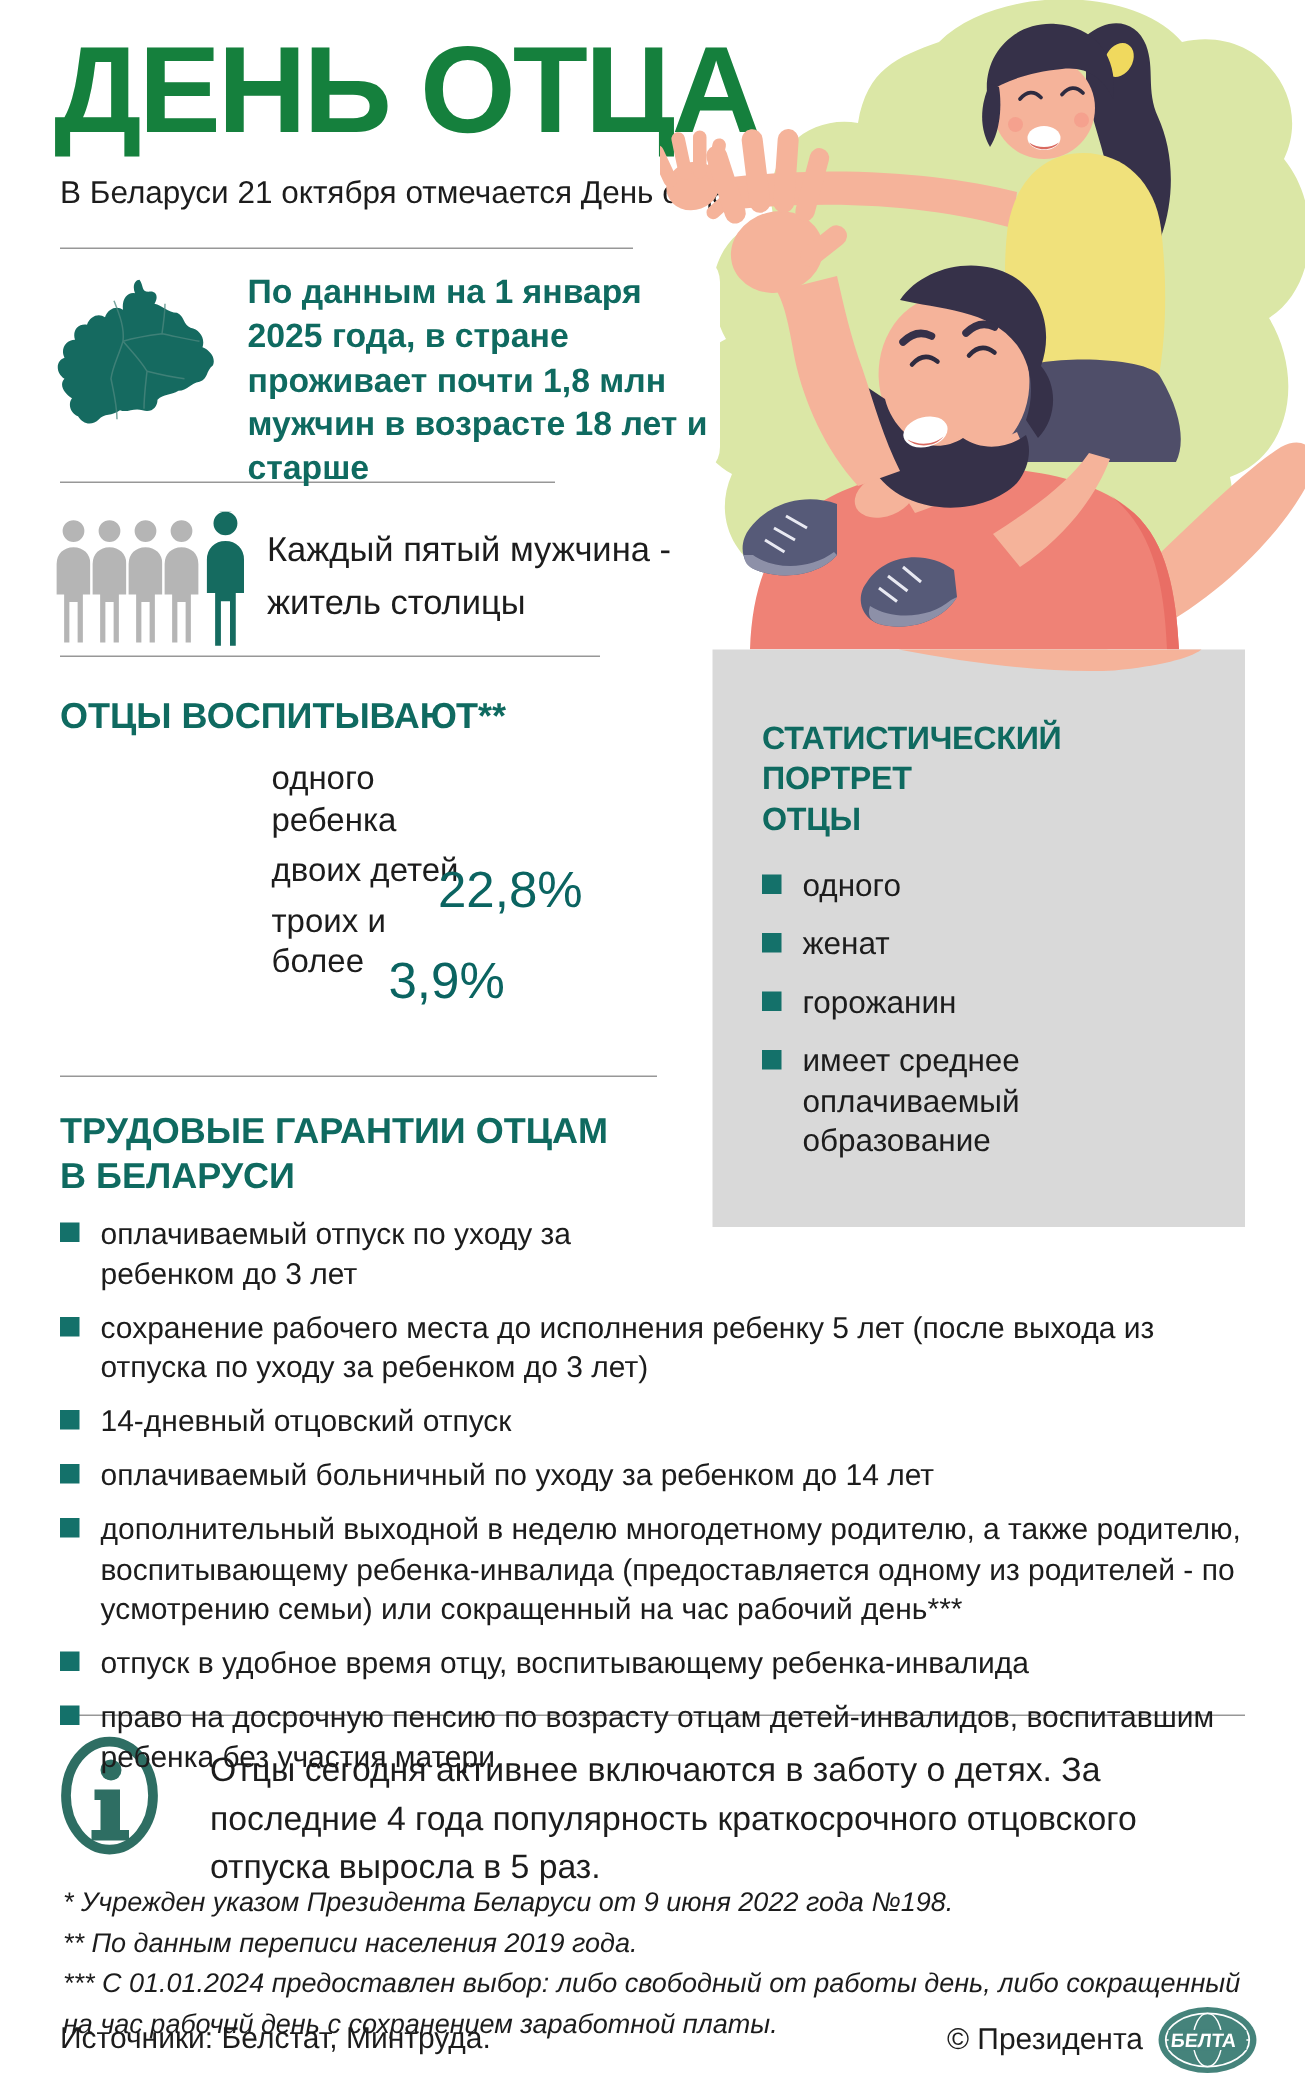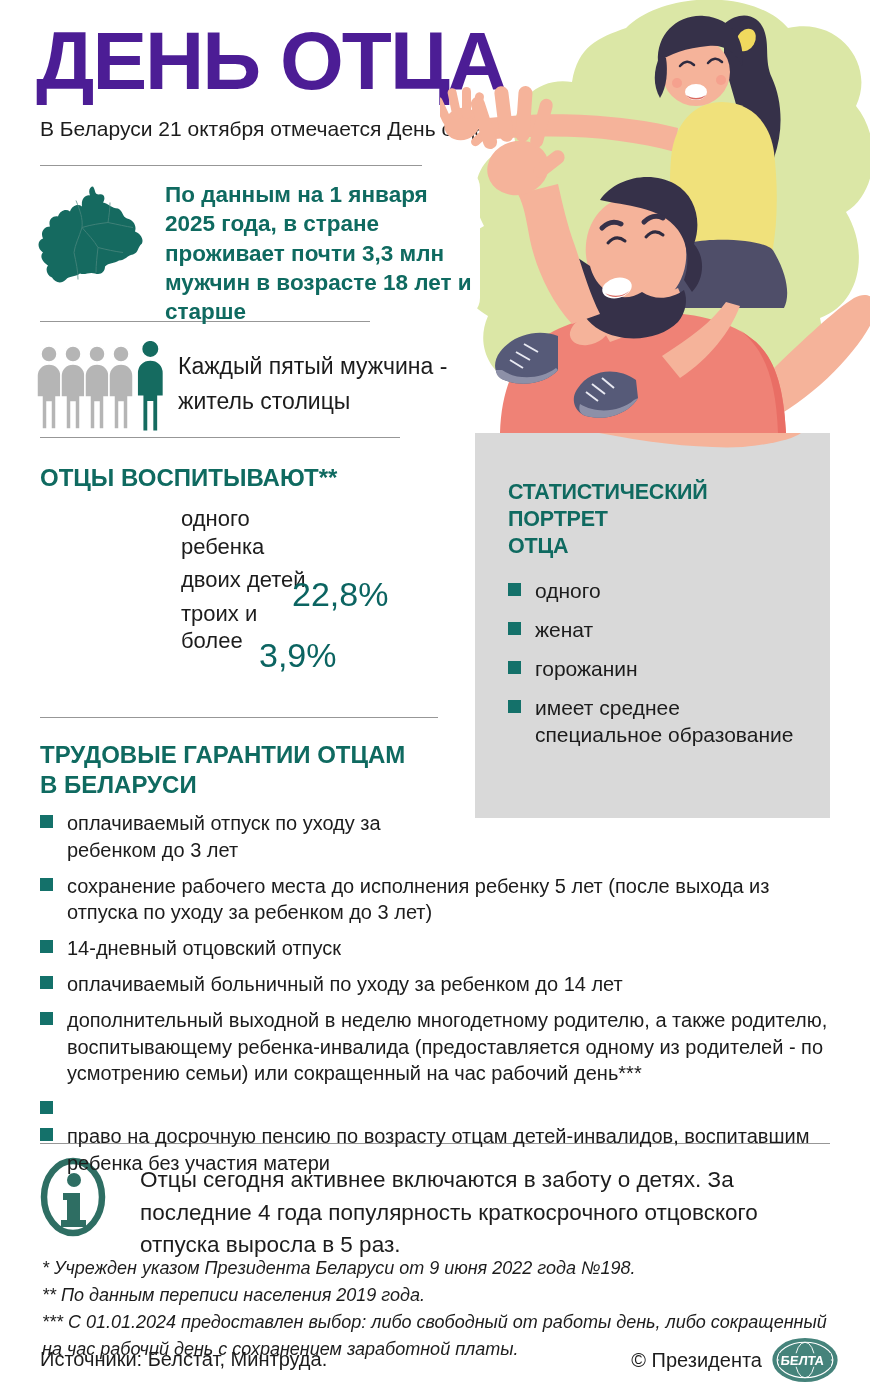--- a/index.html
+++ b/index.html
@@ -2,21 +2,21 @@
 <html><head>
 <meta charset="utf-8">
 <style>
   html,body{margin:0;padding:0;background:#fff;}
   #canvas{position:relative;width:870px;height:1399px;background:#fff;overflow:hidden;
           font-family:"Liberation Sans","DejaVu Sans",sans-serif;color:#1c1c1c;}
   .abs{position:absolute;}
   .preline{white-space:pre-line;}
   .teal{color:#0f6a60;}
 
-  #main-title{left:36px;top:14px;font-size:82px;font-weight:700;letter-spacing:-2px;color:#4c1d95;}
+  #main-title{left:36px;top:14px;font-size:82px;font-weight:700;letter-spacing:-2px;color:#15803d;}
   #subtitle{left:40px;top:117px;font-size:21px;}
 
   .rule{position:absolute;height:0;border-top:1px solid #979797;}
   #rule1{left:40px;top:165px;width:382px;}
   #rule2{left:40px;top:321px;width:330px;}
   #rule3{left:40px;top:437px;width:360px;}
   #rule4{left:40px;top:717px;width:398px;}
   #rule5{left:40px;top:1143px;width:790px;}
 
   #illustration{left:440px;top:0;width:430px;height:433px;z-index:1;pointer-events:none;}
@@ -139,21 +139,21 @@
   <svg id="map-icon" class="abs" width="112" height="108" viewBox="0 0 112 107">
     <path fill="#156a60" d="M55,4 C58,8 56,12 61,12 C66,11 68,15 65,20 C70,21 74,26 80,26 C85,28 84,34 89,36 C95,37 99,43 97,49 C102,51 106,56 104,61 C99,65 101,70 95,72 C89,73 87,78 81,78 C76,81 71,80 67,84 C67,89 63,93 57,91 C51,89 47,93 42,91 C37,95 31,93 28,97 C23,102 17,100 14,95 C9,93 7,87 10,83 C5,80 1,74 5,70 C-1,66 -1,58 5,56 C2,50 6,44 12,44 C10,38 14,33 20,34 C22,28 28,26 32,29 C34,23 40,21 44,24 C43,17 47,12 52,13 C50,8 52,4 55,4 Z"></path>
     <g stroke="#4d887f" stroke-width="1" fill="none" opacity="0.75">
       <path d="M38,18 C42,28 45,36 44,45 C41,55 37,62 36,70 C38,80 40,88 40,97"></path>
       <path d="M44,45 C54,42 62,41 70,40 C80,42 88,44 95,45"></path>
       <path d="M70,40 C71,33 72,26 72,20"></path>
       <path d="M44,45 C50,52 56,58 60,65 C59,74 58,82 58,90"></path>
       <path d="M60,65 C68,67 77,69 85,70"></path>
     </g>
   </svg>
-  <div id="fact1" class="abs teal preline">По данным на 1 января 2025 года, в стране проживает почти 3,3 млн мужчин в возрасте 18 лет и старше</div>
+  <div id="fact1" class="abs teal preline">По данным на 1 января 2025 года, в стране проживает почти 1,8 млн мужчин в возрасте 18 лет и старше</div>
   <div id="rule2" class="rule"></div>
 
   <svg id="people-icons" class="abs" width="152" height="92" viewBox="0 0 152 92">
     <defs>
       <g id="person">
         <circle cx="13" cy="9" r="8"></circle>
         <path d="M13,19 C6,19 1,24 1,31 L1,52 L6,52 L6,84 L11,84 L11,57 L15,57 L15,84 L20,84 L20,52 L25,52 L25,31 C25,24 20,19 13,19 Z"></path>
       </g>
     </defs>
     <use href="#person" x="0" y="4" fill="#b5b5b5" stroke="#fff" stroke-width="1.5"></use>
@@ -186,37 +186,37 @@
       <div class="chart-label">троих и более</div>
       <div class="bar-wrap">
           <div class="bar" style="width: 14px;"></div>
         <span class="bar-value" style="left: 26px;">3,9%</span>
         </div>
     </div>
   </div>
 
   <div id="portrait-box" class="abs">
     <div id="portrait-heading" class="teal preline">СТАТИСТИЧЕСКИЙ ПОРТРЕТ
-ОТЦА</div>
+ОТЦЫ</div>
     <ul id="portrait-list">
       <li>
           <span class="sq"></span>
           <span class="txt">одного</span>
         </li>
       <li>
           <span class="sq"></span>
           <span class="txt">женат</span>
         </li>
       <li>
           <span class="sq"></span>
           <span class="txt">горожанин</span>
         </li>
       <li>
           <span class="sq"></span>
-          <span class="txt">имеет среднее специальное образование</span>
+          <span class="txt">имеет среднее оплачиваемый образование</span>
         </li>
     </ul>
   </div>
   <svg id="arm-overhang" class="abs" width="210" height="20" viewBox="0 0 210 20">
     <path fill="#f5b39a" d="M4,3 L206,3 C198,9 178,14 148,17 C108,19 56,13 4,3 Z"></path>
   </svg>
 
   <div id="rule4" class="rule"></div>
   <div id="guar-heading" class="abs teal preline">ТРУДОВЫЕ ГАРАНТИИ ОТЦАМ
 В БЕЛАРУСИ</div>
@@ -236,20 +236,21 @@
     <li>
         <span class="sq"></span>
         <span class="txt">оплачиваемый больничный по уходу за ребенком до 14 лет</span>
       </li>
     <li>
         <span class="sq"></span>
         <span class="txt">дополнительный выходной в неделю многодетному родителю, а также родителю, воспитывающему ребенка-инвалида (предоставляется одному из родителей - по усмотрению семьи) или сокращенный на час рабочий день***</span>
       </li>
     <li>
         <span class="sq"></span>
+        <span class="txt">отпуск в удобное время отцу, воспитывающему ребенка-инвалида</span>
       </li>
     <li>
         <span class="sq"></span>
         <span class="txt">право на досрочную пенсию по возрасту отцам детей-инвалидов, воспитавшим ребенка без участия матери</span>
       </li>
   </ul>
 
   <div id="rule5" class="rule"></div>
   <svg id="info-icon" class="abs" width="66" height="82" viewBox="0 0 66 82">
     <ellipse cx="33" cy="41" rx="29" ry="36" fill="#fff" stroke="#2e6e63" stroke-width="6.5"></ellipse>

